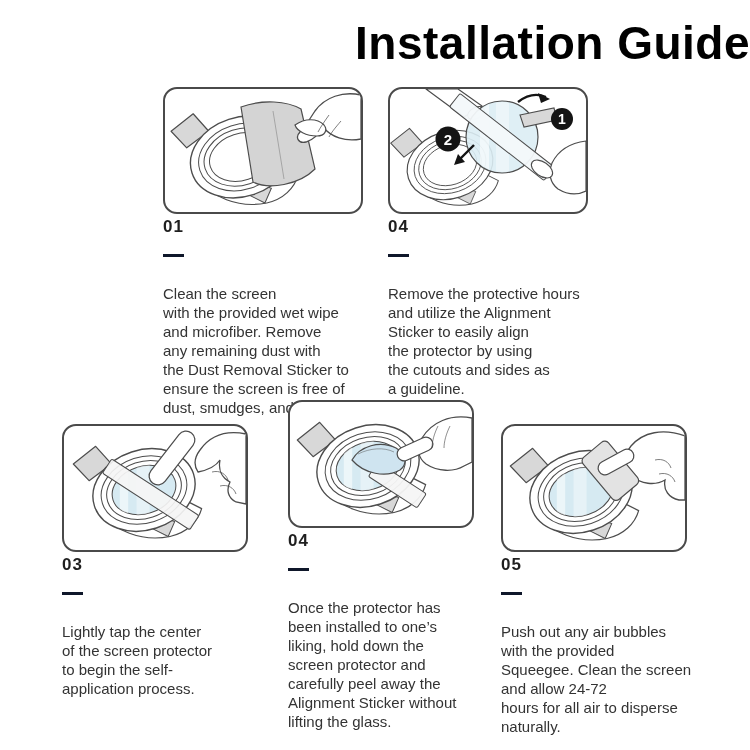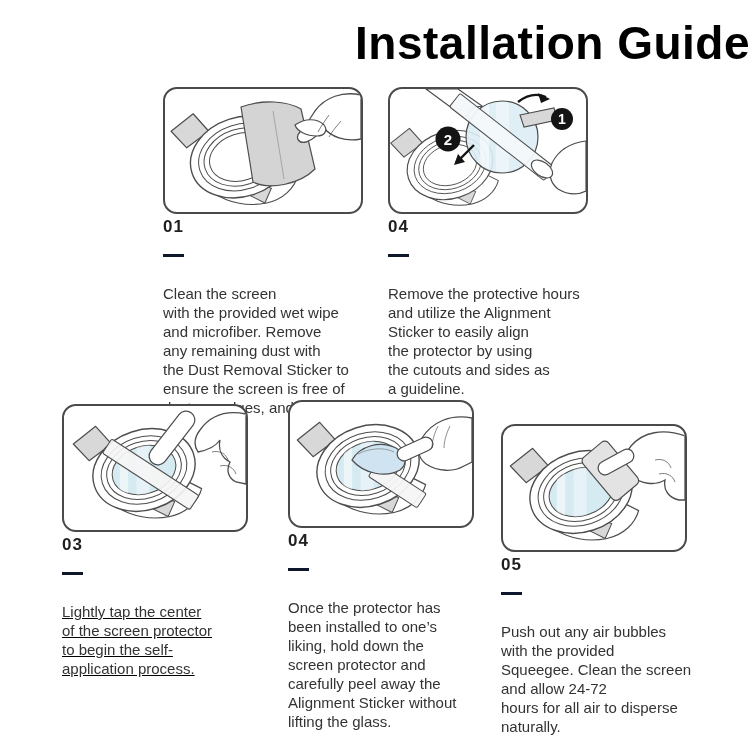--- a/index.html
+++ b/index.html
@@ -7,21 +7,21 @@
   .canvas{position:relative;width:750px;height:750px;background:#ffffff;overflow:hidden;}
   .title{position:absolute;top:16px;left:0;width:100%;text-align:right;
          font-size:46px;font-weight:bold;color:#000;letter-spacing:0.5px;}
   .step{position:absolute;}
   .panel{box-sizing:border-box;background:#fff;border:2px solid #4a4a4a;border-radius:14px;overflow:hidden;}
   .row1 .panel{width:200px;height:127px;}
   .row2 .panel{width:186px;height:128px;}
   .panel svg{display:block;width:100%;height:100%;}
   #step1{left:163px;top:87px;width:205px;}
   #step2{left:388px;top:87px;width:205px;}
-  #step3{left:62px; top:404px;width:200px;text-decoration:underline;}
+  #step3{left:62px; top:424px;width:200px;}
   #step4{left:288px;top:400px;width:200px;}
   #step5{left:501px;top:424px;width:200px;}
   .num{display:inline-block;margin-top:3px;font-size:17px;font-weight:bold;color:#1f1f1f;
        letter-spacing:1px;border-bottom:3px solid #0f172a;padding-bottom:17px;}
   .desc{margin-top:27px;font-size:15px;line-height:19px;color:#333;white-space:pre;}
   .badge-text{font-family:"Liberation Sans",sans-serif;font-weight:bold;fill:#ffffff;text-anchor:middle;}
   .hiddendefs{position:absolute;width:0;height:0;overflow:hidden;}
 </style>
 </head>
 <body>

